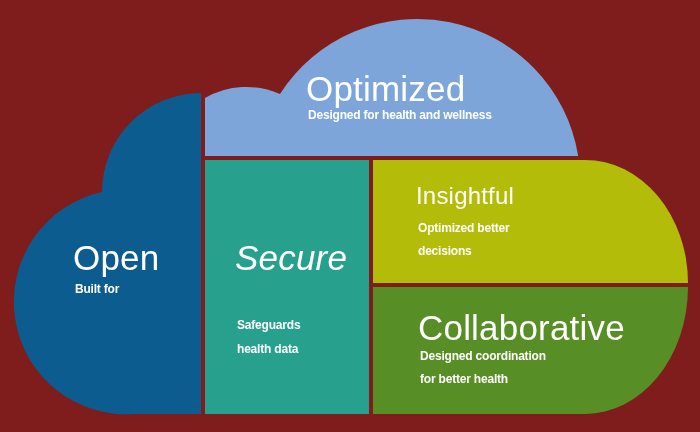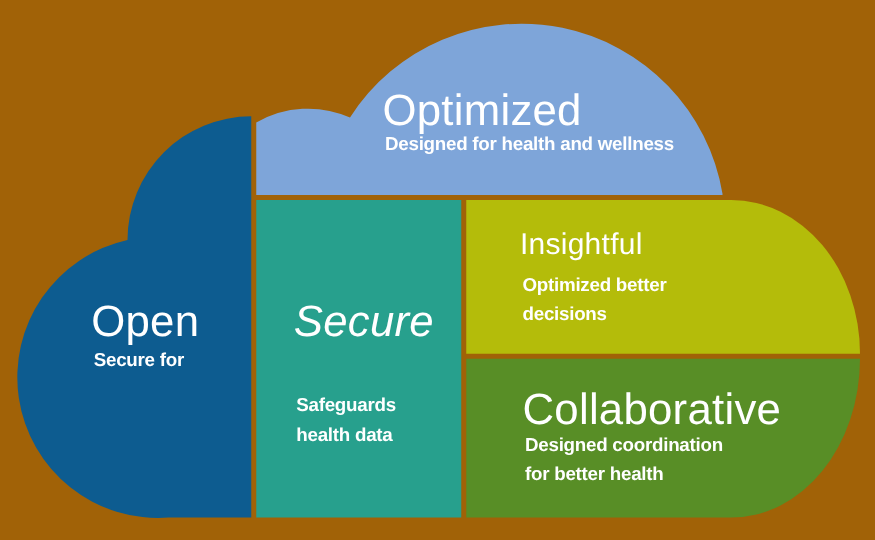--- a/index.html
+++ b/index.html
@@ -5,21 +5,21 @@
   html, body {
     margin: 0;
     padding: 0;
     background: #ffffff;
     font-family: "Liberation Sans", sans-serif;
   }
   .stage {
     position: relative;
     width: 700px;
     height: 432px;
-    background: #a16207;
+    background: #7f1d1d;
     overflow: hidden;
   }
   .cloud-svg {
     position: absolute;
     left: 0;
     top: 0;
     display: block;
   }
   .section-text {
     position: absolute;
@@ -27,21 +27,21 @@
   }
   .title {
     font-weight: 300;
     font-size: 35px;
     line-height: 1.1;
     letter-spacing: 0.2px;
     white-space: nowrap;
   }
   .subtitle {
     font-weight: 700;
-    font-size: 15px;
+    font-size: 12px;
     letter-spacing: -0.2px;
     white-space: nowrap;
   }
   .subtitle .line { line-height: 23px; }
   .lh24 .line { line-height: 24px; }
 </style>
 </head>
 <body>
 
 <div class="stage">
@@ -63,21 +63,21 @@
     <div class="title">Optimized</div>
   </div>
   <div class="section-text subtitle" style="left:308px; top:104px;">
     <div class="line">Designed for health and wellness</div>
   </div>
 
   <div class="section-text" style="left:73px; top:239px;">
     <div class="title">Open</div>
   </div>
   <div class="section-text subtitle lh24" style="left:75px; top:277px;">
-    <div class="line">Secure for</div>
+    <div class="line">Built for</div>
   </div>
 
   <div class="section-text" style="left:235px; top:239px;font-style:italic;">
     <div class="title">Secure</div>
   </div>
   <div class="section-text subtitle lh24" style="left:237px; top:277px;margin-top:36px;">
     <div class="line">Safeguards</div>
     <div class="line">health data</div>
   </div>
 

